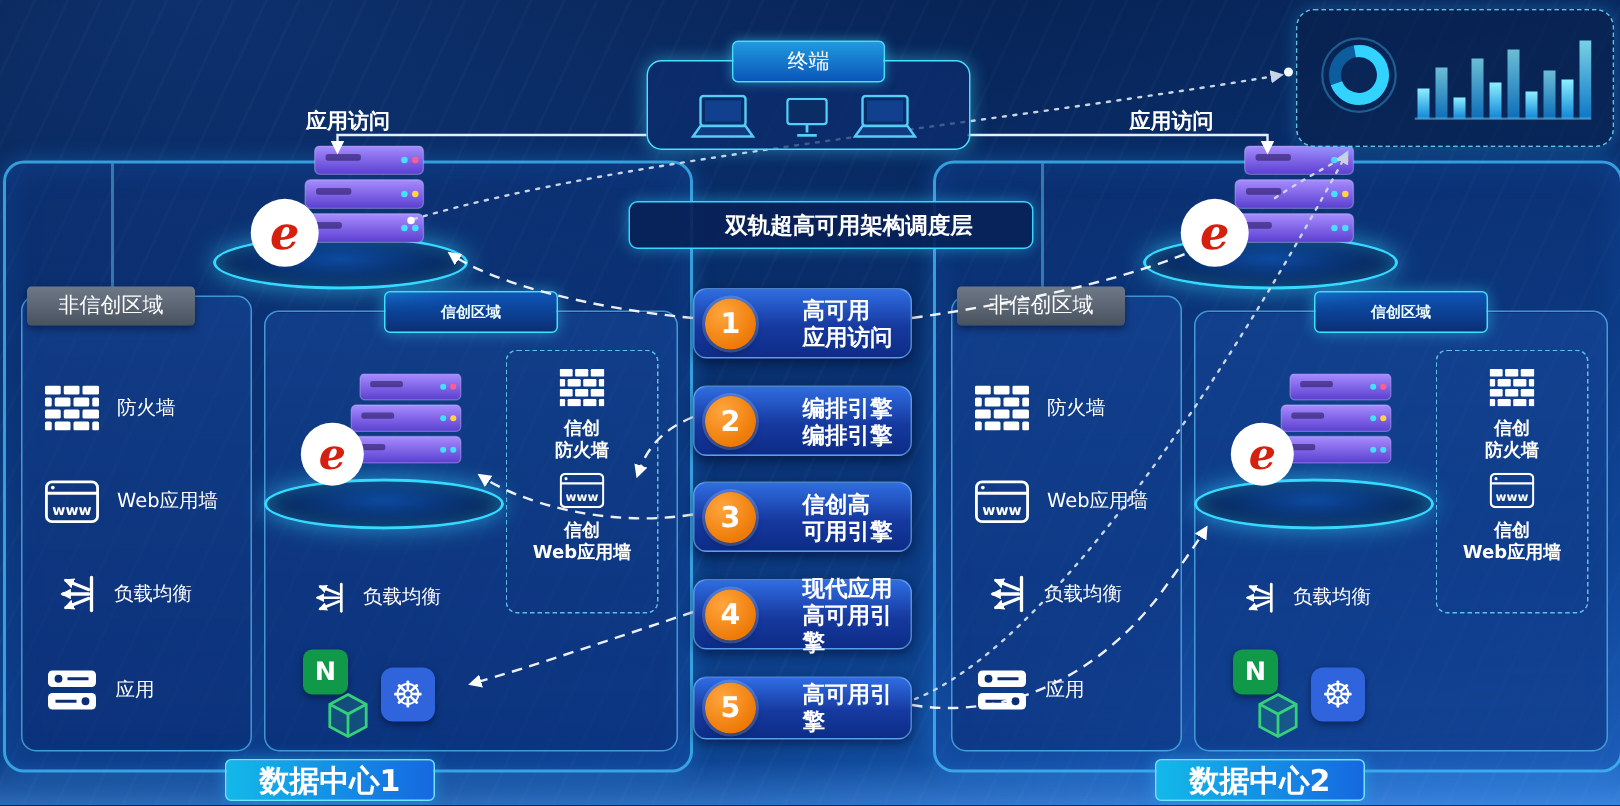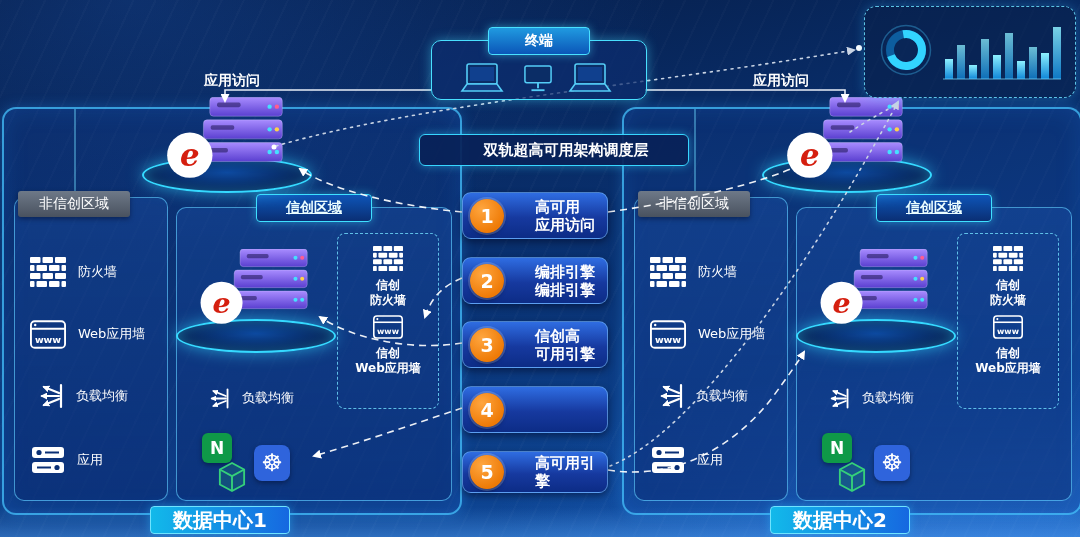--- a/index.html
+++ b/index.html
@@ -25,21 +25,21 @@
     background:rgba(18,60,145,.26);
     box-shadow:0 0 14px rgba(45,160,255,.28), inset 0 0 24px rgba(35,130,240,.18);}
   .panel{position:absolute;border:1px solid rgba(95,205,255,.65);border-radius:10px;
     background:linear-gradient(180deg, rgba(30,85,175,.35), rgba(10,40,110,.45));}
   .vline{position:absolute;width:1.5px;background:rgba(110,220,255,.42);}
   .hdr-nonxc{position:absolute;display:flex;align-items:center;justify-content:center;
     background:linear-gradient(180deg,#6e7988,#49525f);color:#fff;font-weight:normal;font-size:14px;
     border-radius:3px;box-shadow:0 2px 5px rgba(0,0,20,.4);z-index:3;}
   .hdr-xc{position:absolute;display:flex;align-items:center;justify-content:center;
     background:linear-gradient(180deg,#0e55b8,#0a2f74);border:1.5px solid #3fe0ff;color:#eafdff;
-    font-weight:bold;font-size:14px;border-radius:4px;box-shadow:0 0 10px rgba(63,224,255,.45);z-index:3;text-decoration:underline;}
+    font-weight:bold;font-size:10px;border-radius:4px;box-shadow:0 0 10px rgba(63,224,255,.45);z-index:3;}
   .item-row{position:absolute;display:flex;align-items:center;gap:12px;height:34px;color:#fff;font-size:13px;z-index:3;}
   .dashed-box{position:absolute;border:1.5px dashed rgba(115,225,255,.8);border-radius:8px;
     display:flex;flex-direction:column;align-items:center;gap:7px;padding-top:12px;box-sizing:border-box;z-index:3;}
   .sub-label{color:#fff;font-size:12px;font-weight:bold;text-align:center;line-height:1.25;}
   .dc-footer{position:absolute;display:flex;align-items:center;justify-content:center;
     background:linear-gradient(90deg,#12b9ea,#1668e0);border:1px solid #6fe3ff;border-radius:4px;
     color:#fff;font-weight:bold;font-size:20px;box-shadow:0 0 10px rgba(40,180,255,.5);z-index:4;}
 
   
   .stack-node{position:absolute;z-index:3;}
@@ -48,21 +48,21 @@
     border:2px solid #35d9ff;box-shadow:0 0 16px rgba(53,217,255,.6), inset 0 0 12px rgba(53,217,255,.35);}
   .stack-svg{position:absolute;}
 
   
   .terminal-box{position:absolute;left:431px;top:40px;width:214px;height:58px;z-index:6;
     border:1.5px solid #49e0ff;border-radius:10px;background:rgba(12,45,110,.72);
     box-shadow:0 0 12px rgba(73,224,255,.45);}
   .terminal-label{position:absolute;left:488px;top:27px;width:100px;height:26px;z-index:7;
     display:flex;align-items:center;justify-content:center;border-radius:4px;
     background:linear-gradient(180deg,#209ae0,#0b56b8);border:1px solid #49e0ff;
-    color:#fff;font-weight:bold;font-size:14px;box-shadow:0 0 8px rgba(73,224,255,.5);}
+    color:#fff;font-weight:normal;font-size:14px;box-shadow:0 0 8px rgba(73,224,255,.5);}
   .dashboard{position:absolute;left:864px;top:6px;width:210px;height:90px;z-index:6;
     border:1.6px dashed rgba(110,225,255,.85);border-radius:12px;background:rgba(8,30,70,.5);
     box-shadow:0 0 12px rgba(60,190,255,.3);}
   .banner{position:absolute;left:419px;top:134px;width:244px;height:30px;z-index:6;
     display:flex;align-items:center;justify-content:center;border-radius:6px;
     background:rgba(9,34,88,.92);border:1px solid #37d6ff;color:#fff;font-weight:bold;font-size:15px;
     box-shadow:0 0 10px rgba(55,214,255,.45);padding-left:24px;}
   .access-label{position:absolute;z-index:6;color:#fff;font-weight:bold;font-size:14px;}
 
   
@@ -406,20 +406,24 @@
   </div>
   <div class="engine" style="top:321px">
     <div class="num">3</div>
     <div class="txt">
         <span>信创高</span>
         <span>可用引擎</span>
       </div>
   </div>
   <div class="engine" style="top:386px">
     <div class="num">4</div>
+    <div class="txt">
+        <span>现代应用</span>
+        <span>高可用引擎</span>
+      </div>
   </div>
   <div class="engine" style="top:451px;height:42px">
     <div class="num">5</div>
     <div class="txt">
         <span>高可用引擎</span>
         <span></span>
       </div>
   </div>
 
 </div>

